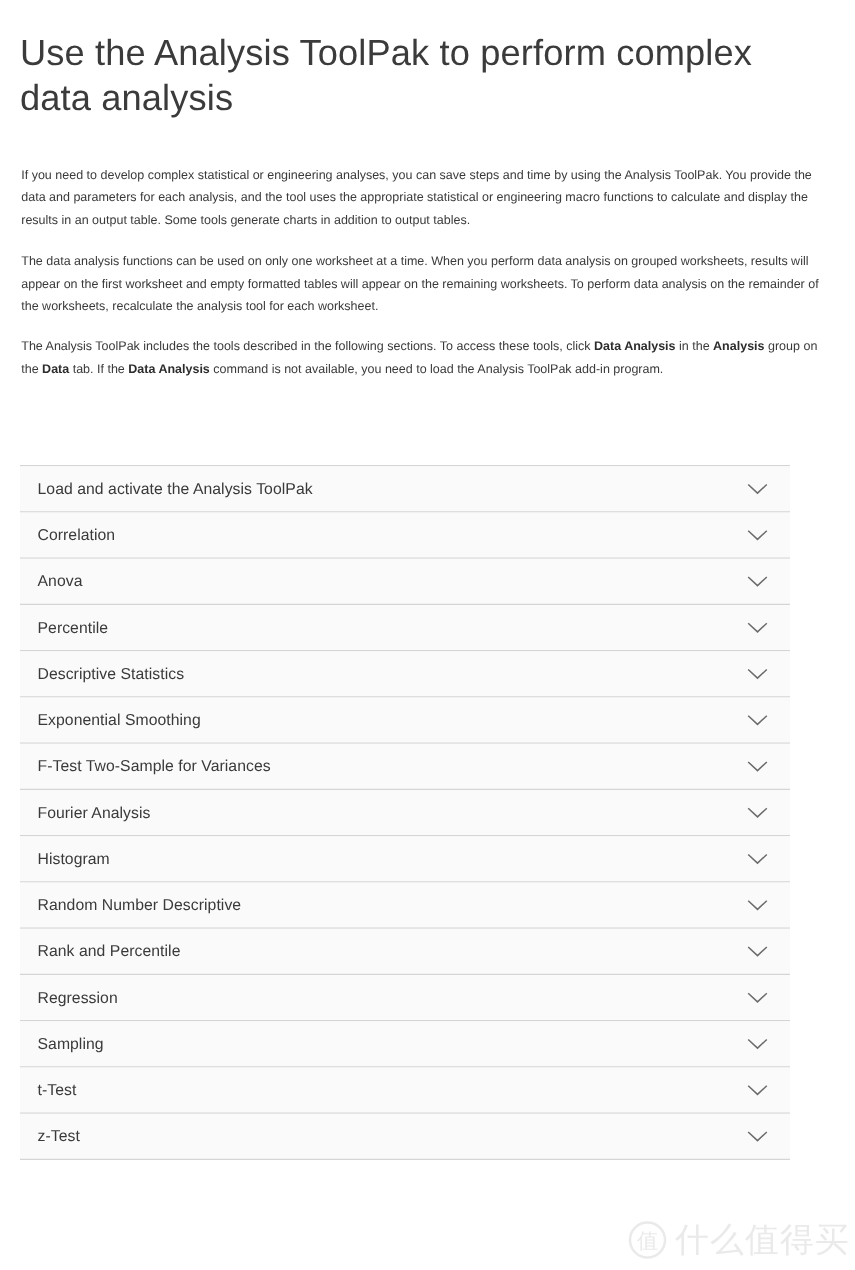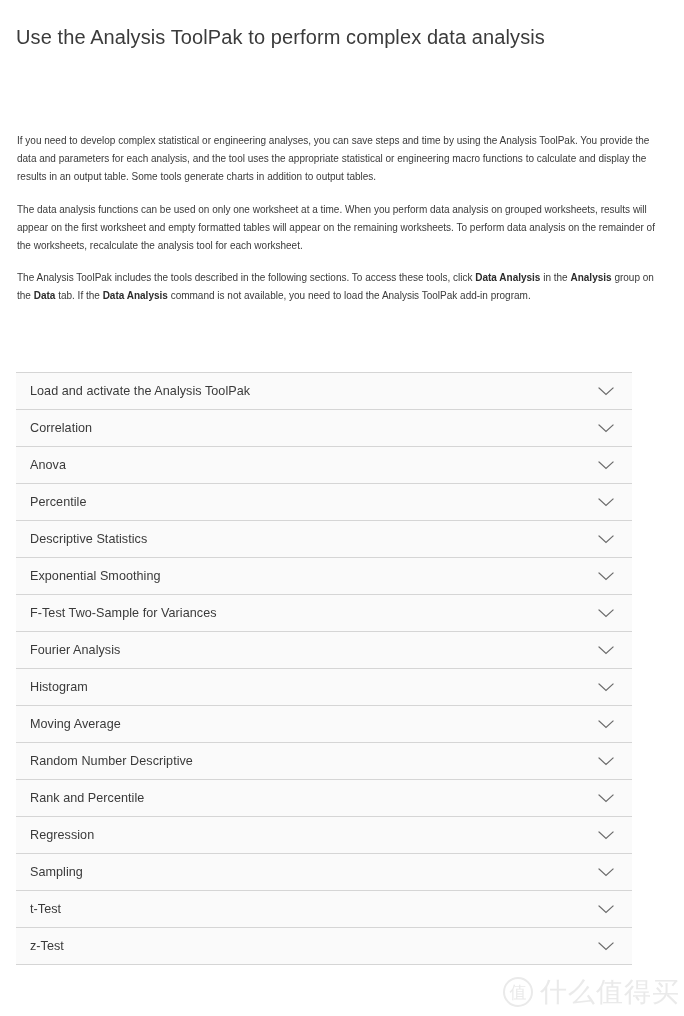--- a/index.html
+++ b/index.html
@@ -22,21 +22,21 @@
     height: 1016px;
     box-sizing: border-box;
   }
 
   
   .article-title {
     position: absolute;
     left: 16px;
     top: 6px;
     width: 610px;
-    font-size: 20px;
+    font-size: 29px;
     line-height: 36px;
     font-weight: 300;
     color: #3b3b3b;
     letter-spacing: 0.1px;
   }
 
   .applies-to {
     position: absolute;
     left: 17px;
     top: 89px;
@@ -226,28 +226,20 @@
       </div>
       <div class="accordion-item">
         <span class="accordion-label">Histogram</span>
         <span class="chevron">
           <svg viewBox="0 0 18 12" xmlns="http://www.w3.org/2000/svg">
             <polyline points="2,3 9,9.5 16,3" fill="none" stroke="#6b6b6b" stroke-width="1.2" stroke-linecap="square" stroke-linejoin="miter"></polyline>
           </svg>
         </span>
       </div>
       <div class="accordion-item">
-        <span class="accordion-label">Moving Average</span>
-        <span class="chevron">
-          <svg viewBox="0 0 18 12" xmlns="http://www.w3.org/2000/svg">
-            <polyline points="2,3 9,9.5 16,3" fill="none" stroke="#6b6b6b" stroke-width="1.2" stroke-linecap="square" stroke-linejoin="miter"></polyline>
-          </svg>
-        </span>
-      </div>
-      <div class="accordion-item">
         <span class="accordion-label">Random Number Descriptive</span>
         <span class="chevron">
           <svg viewBox="0 0 18 12" xmlns="http://www.w3.org/2000/svg">
             <polyline points="2,3 9,9.5 16,3" fill="none" stroke="#6b6b6b" stroke-width="1.2" stroke-linecap="square" stroke-linejoin="miter"></polyline>
           </svg>
         </span>
       </div>
       <div class="accordion-item">
         <span class="accordion-label">Rank and Percentile</span>
         <span class="chevron">

